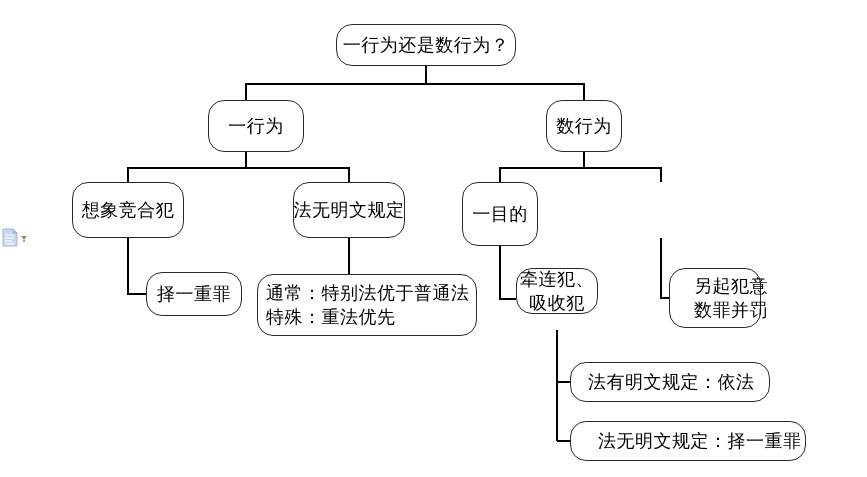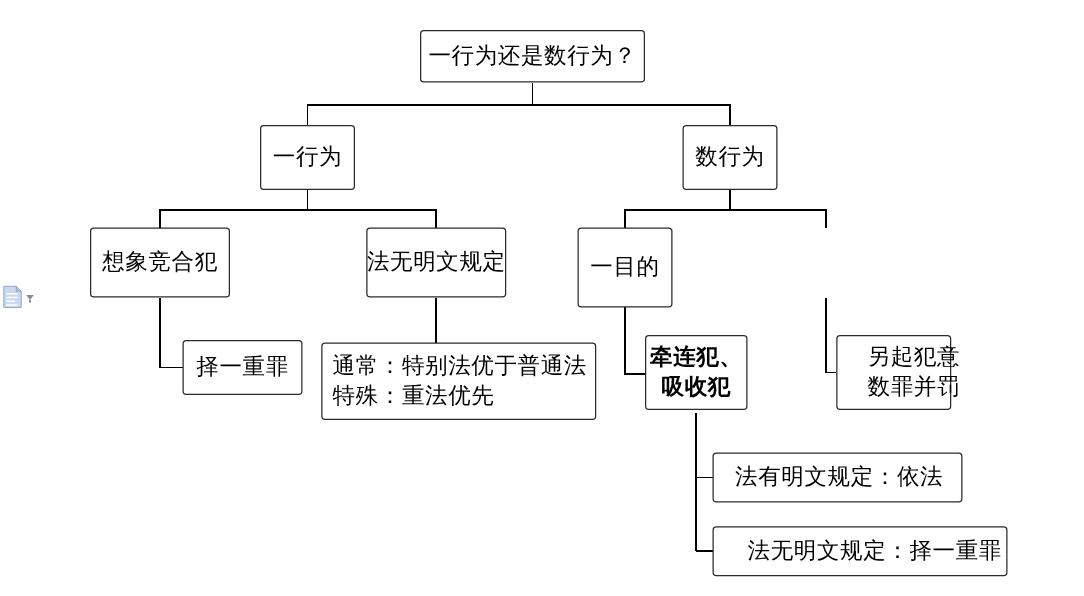--- a/index.html
+++ b/index.html
@@ -23,21 +23,21 @@
     top: 0;
     width: 867px;
     height: 477px;
     pointer-events: none;
   }
   .node {
     position: absolute;
     box-sizing: border-box;
     background: #ffffff;
     border: 1.3px solid #2b2b2b;
-    border-radius: 3px;
+    border-radius: 16px;
     display: flex;
     align-items: center;
     justify-content: center;
     color: #000000;
     font-size: 18px;
     line-height: 1.32;
     white-space: pre;
     text-align: center;
     letter-spacing: 0.5px;
     z-index: 2;
@@ -83,37 +83,37 @@
       <path d="M661,238 L661,298 L669,298"></path>
 
       <path d="M557,330 L557,441"></path>
       <path d="M557,382 L570,382"></path>
       <path d="M557,441 L570,441"></path>
     </g>
   </svg>
 
   <div class="node" style="left:336px; top:24px; width:180px; height:42px;">一行为还是数行为？</div>
 
-  <div class="node" style="left:208px; top:100px; width:76px; height:52px;">一行为</div>
+  <div class="node" style="left:208px; top:100px; width:96px; height:52px;">一行为</div>
 
   <div class="node" style="left:546px; top:100px; width:76px; height:52px;">数行为</div>
 
   <div class="node" style="left:72px; top:182px; width:112px; height:56px;">想象竞合犯</div>
 
   <div class="node" style="left:293px; top:182px; width:112px; height:56px;">法无明文规定</div>
 
   <div class="node" style="left:462px; top:182px; width:76px; height:64px;">一目的</div>
 
 
   <div class="node" style="left:146px; top:272px; width:96px; height:44px;">择一重罪</div>
 
   <div class="node left-align" style="left:257px; top:274px; width:220px; height:62px;">通常：特别法优于普通法
 特殊：重法优先</div>
 
-  <div class="node" style="left:516px; top:268px; width:82px; height:60px;font-weight:bold;">牵连犯、
+  <div class="node" style="left:516px; top:268px; width:82px; height:46px;">牵连犯、
 吸收犯</div>
 
   <div class="node" style="left:669px; top:268px; width:92px; height:60px;padding-left:32px;">另起犯意
 数罪并罚</div>
 
   <div class="node left-align" style="left:570px; top:362px; width:200px; height:40px;padding-left:17px;">法有明文规定：依法</div>
 
   <div class="node left-align" style="left:570px; top:421px; width:236px; height:40px;padding-left:27px;">法无明文规定：择一重罪</div>
 
   <svg id="paste-icon" viewBox="0 0 26 22" xmlns="http://www.w3.org/2000/svg">

